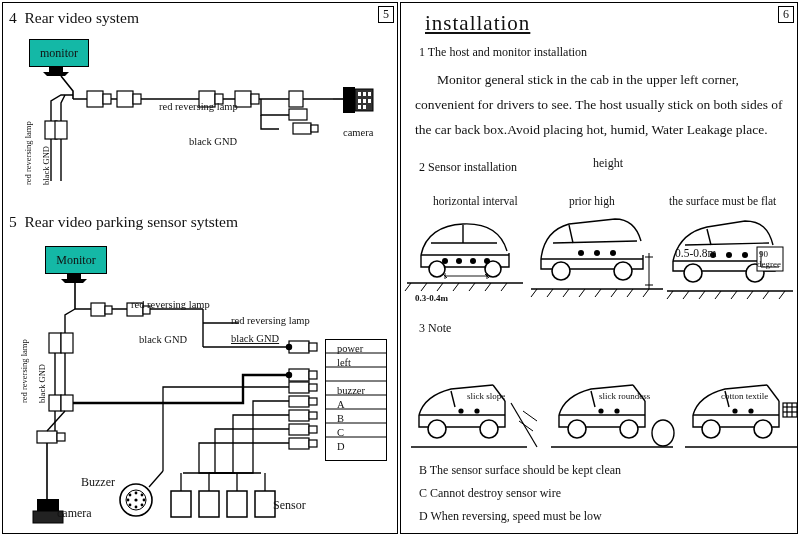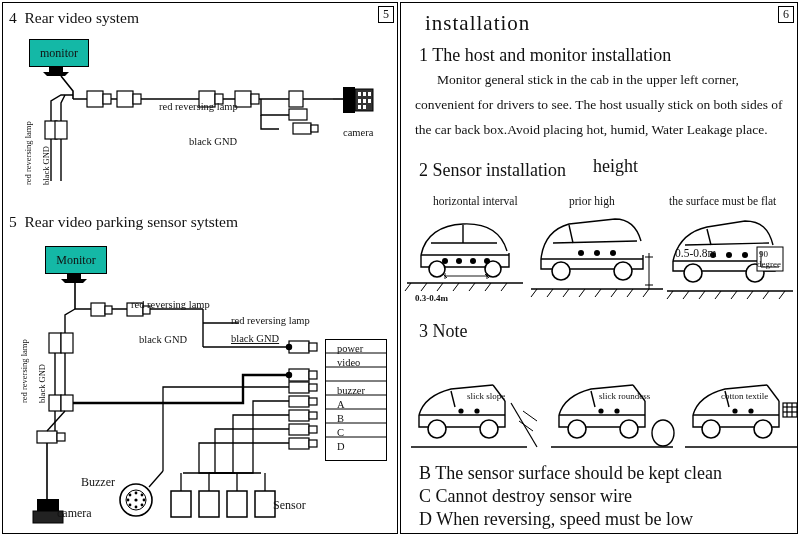--- a/index.html
+++ b/index.html
@@ -20,22 +20,22 @@
 
   .underline{text-decoration:underline;}
 
   .box{position:absolute;border:1.5px solid #000;background:#fff;box-sizing:border-box;}
   .boxlabel{position:absolute;border:1.5px solid #000;background:#14b8a6;box-sizing:border-box;
      font-size:12px;text-align:center;display:flex;align-items:center;justify-content:center;}
 
   svg{position:absolute;left:0;top:0;overflow:visible;}
 
   
-  .rtitle{position:absolute;font-size:21px;letter-spacing:1px;white-space:nowrap;}
-  .rhead{position:absolute;font-size:18px;white-space:nowrap;}
+  .rtitle{position:absolute;font-size:21px;letter-spacing:1px;white-space:nowrap;text-decoration:underline;}
+  .rhead{position:absolute;font-size:12px;white-space:nowrap;}
   .rbody{position:absolute;font-size:13.5px;line-height:25px;width:372px;}
   .rlabel{position:absolute;font-size:11.5px;white-space:nowrap;margin-left:20px;}
   .rsmall{position:absolute;font-size:9px;white-space:nowrap;}
 </style>
 </head>
 <body>
 
 <div id="page">
 
   <div class="panel" id="left-panel">
@@ -236,21 +236,21 @@
 
     <div class="txt-s" style="left:128px;top:296px;">red   reversing lamp</div>
     <div class="txt-s" style="left:136px;top:331px;">black  GND</div>
     <div class="txt-s" style="left:228px;top:312px;">red   reversing lamp</div>
     <div class="txt-s underline" style="left:228px;top:330px;">black  GND</div>
 
     <div class="vert-xs" style="left:16px;top:400px;">red   reversing lamp</div>
     <div class="vert-xs" style="left:34px;top:400px;">black  GND</div>
 
     <div class="txt-s" style="left:334px;top:340px;">power</div>
-    <div class="txt-s" style="left:334px;top:354px;">video</div>
+    <div class="txt-s" style="left:334px;top:354px;">left</div>
     <div class="txt-s" style="left:334px;top:382px;">buzzer</div>
     <div class="txt-s" style="left:334px;top:396px;">A</div>
     <div class="txt-s" style="left:334px;top:410px;">B</div>
     <div class="txt-s" style="left:334px;top:424px;">C</div>
     <div class="txt-s" style="left:334px;top:438px;">D</div>
 
     <div class="txt" style="left:78px;top:472px;">Buzzer</div>
     <div class="txt" style="left:270px;top:495px;">Sensor</div>
     <div class="txt" style="left:54px;top:503px;">camera</div>
   </div>

